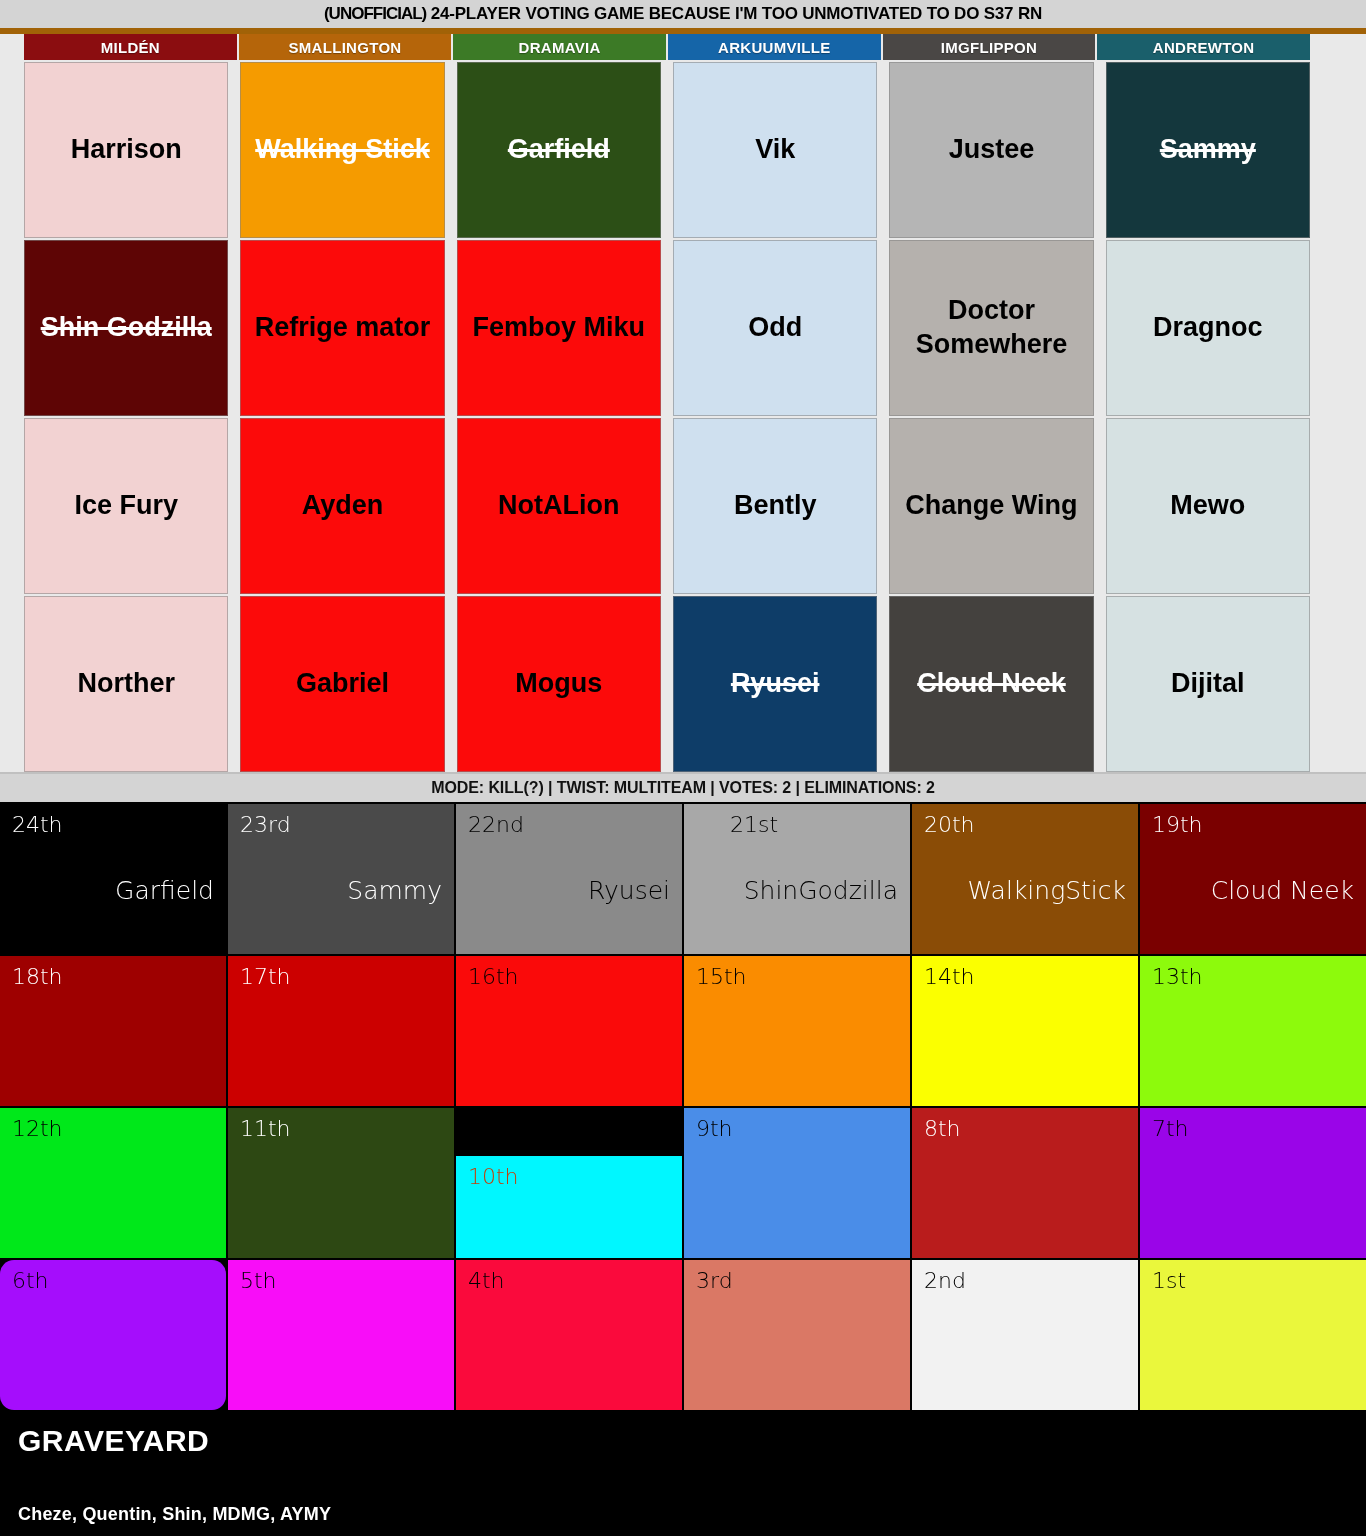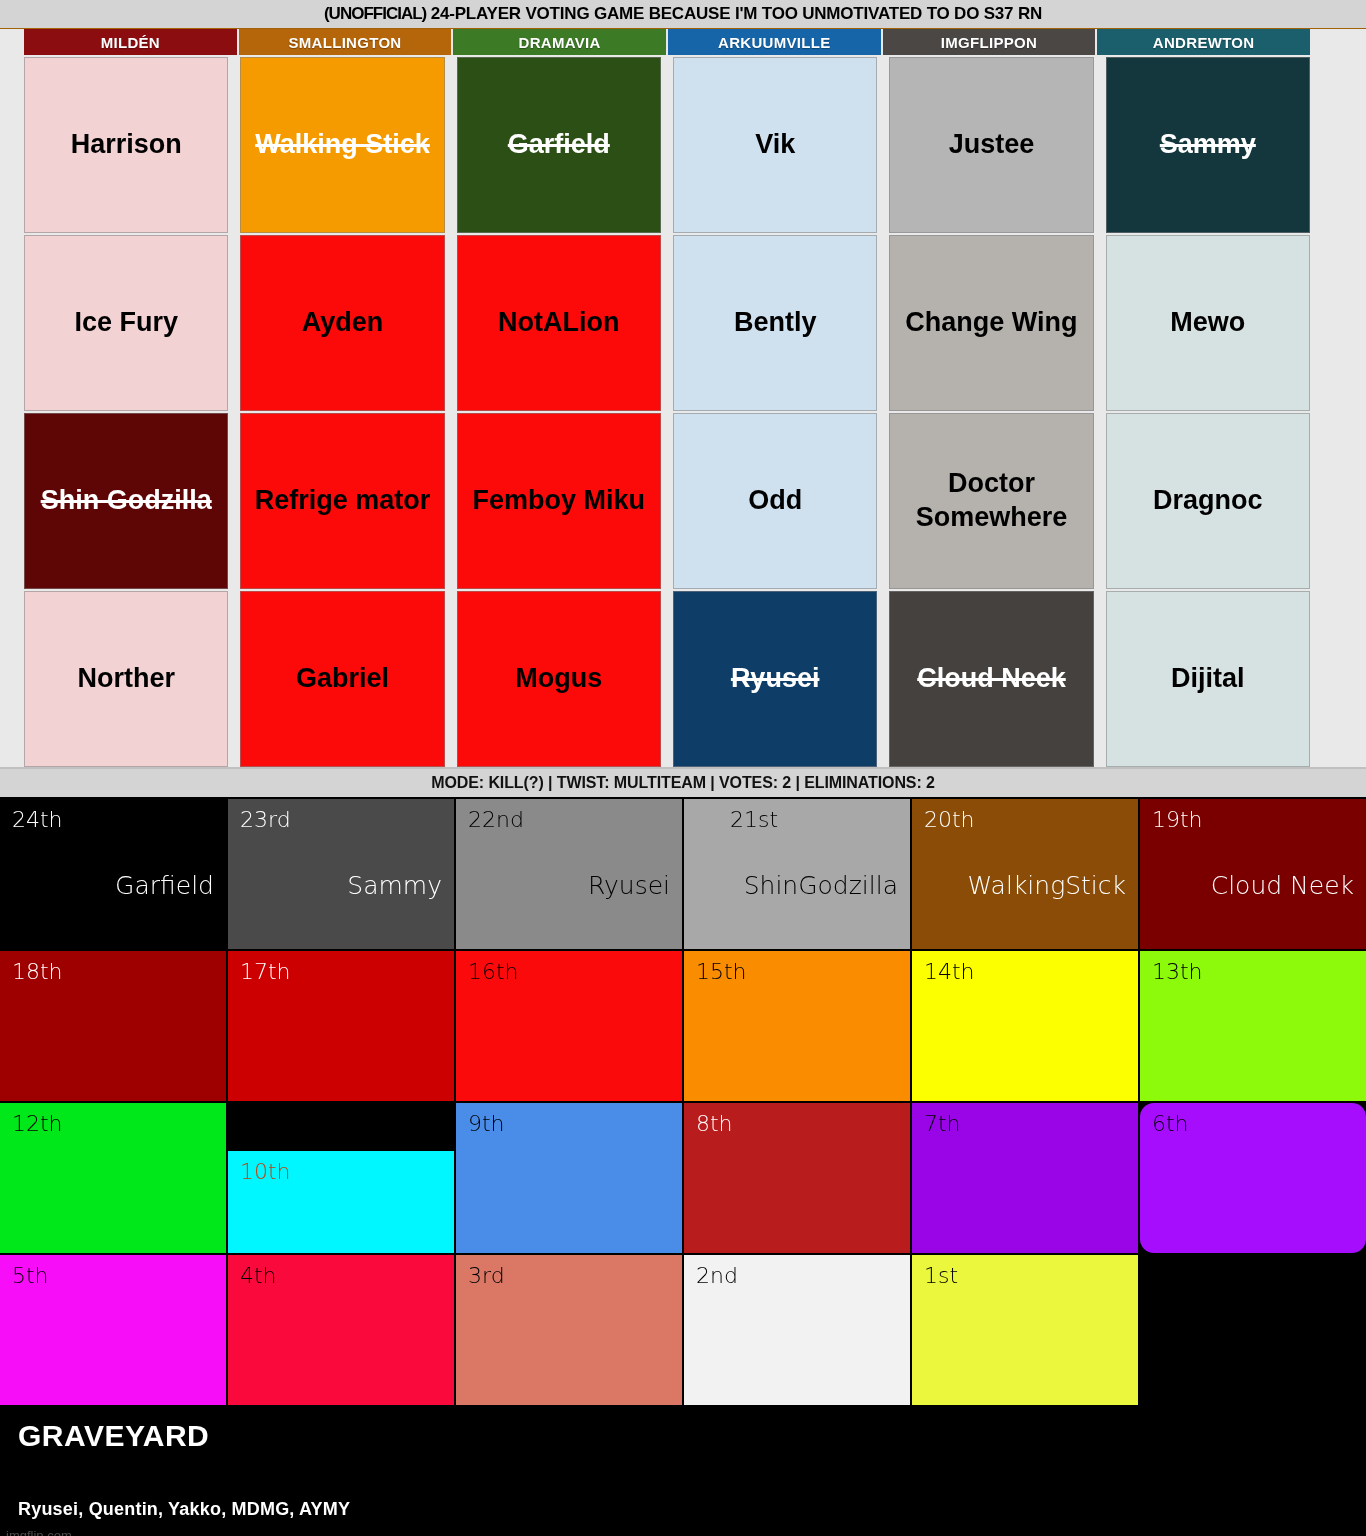--- a/index.html
+++ b/index.html
@@ -14,21 +14,21 @@
     overflow: hidden;
   }
 
   
   .titlebar {
     height: 28px;
     background: #d4d4d4;
     display: flex;
     align-items: center;
     justify-content: center;
-    border-bottom: 1px solid #a16207;
+    border-bottom: 6px solid #a16207;
   }
   .titlebar-text {
     font-size: 17px;
     font-weight: bold;
     color: #000;
     letter-spacing: -0.2px;
     white-space: nowrap;
   }
   .titlebar-text .unofficial {
     font-weight: bold;
@@ -207,57 +207,57 @@
             <span class="nm">Vik</span>
           </div>
           <div class="player-cell" style="background: rgb(181, 181, 181); color: rgb(0, 0, 0);">
             <span class="nm">Justee</span>
           </div>
           <div class="player-cell elim" style="background: rgb(20, 55, 61); color: rgb(255, 255, 255);">
             <span class="nm">Sammy</span>
           </div>
         </div>
         <div class="player-row">
+          <div class="player-cell elim" style="background: rgb(94, 5, 5); color: rgb(255, 255, 255);">
+            <span class="nm">Shin Godzilla</span>
+          </div>
+          <div class="player-cell" style="background: rgb(252, 10, 10); color: rgb(0, 0, 0);">
+            <span class="nm">Refrige mator</span>
+          </div>
+          <div class="player-cell" style="background: rgb(252, 10, 10); color: rgb(0, 0, 0);">
+            <span class="nm">Femboy Miku</span>
+          </div>
+          <div class="player-cell" style="background: rgb(207, 224, 239); color: rgb(0, 0, 0);">
+            <span class="nm">Odd</span>
+          </div>
+          <div class="player-cell" style="background: rgb(181, 177, 173); color: rgb(0, 0, 0);">
+            <span class="nm">Doctor Somewhere</span>
+          </div>
+          <div class="player-cell" style="background: rgb(214, 225, 226); color: rgb(0, 0, 0);">
+            <span class="nm">Dragnoc</span>
+          </div>
+        </div>
+        <div class="player-row">
           <div class="player-cell" style="background: rgb(242, 210, 210); color: rgb(0, 0, 0);">
             <span class="nm">Ice Fury</span>
           </div>
           <div class="player-cell" style="background: rgb(252, 10, 10); color: rgb(0, 0, 0);">
             <span class="nm">Ayden</span>
           </div>
           <div class="player-cell" style="background: rgb(252, 10, 10); color: rgb(0, 0, 0);">
             <span class="nm">NotALion</span>
           </div>
           <div class="player-cell" style="background: rgb(207, 224, 239); color: rgb(0, 0, 0);">
             <span class="nm">Bently</span>
           </div>
           <div class="player-cell" style="background: rgb(181, 177, 173); color: rgb(0, 0, 0);">
             <span class="nm">Change Wing</span>
           </div>
           <div class="player-cell" style="background: rgb(214, 225, 226); color: rgb(0, 0, 0);">
             <span class="nm">Mewo</span>
-          </div>
-        </div>
-        <div class="player-row">
-          <div class="player-cell elim" style="background: rgb(94, 5, 5); color: rgb(255, 255, 255);">
-            <span class="nm">Shin Godzilla</span>
-          </div>
-          <div class="player-cell" style="background: rgb(252, 10, 10); color: rgb(0, 0, 0);">
-            <span class="nm">Refrige mator</span>
-          </div>
-          <div class="player-cell" style="background: rgb(252, 10, 10); color: rgb(0, 0, 0);">
-            <span class="nm">Femboy Miku</span>
-          </div>
-          <div class="player-cell" style="background: rgb(207, 224, 239); color: rgb(0, 0, 0);">
-            <span class="nm">Odd</span>
-          </div>
-          <div class="player-cell" style="background: rgb(181, 177, 173); color: rgb(0, 0, 0);">
-            <span class="nm">Doctor Somewhere</span>
-          </div>
-          <div class="player-cell" style="background: rgb(214, 225, 226); color: rgb(0, 0, 0);">
-            <span class="nm">Dragnoc</span>
           </div>
         </div>
         <div class="player-row">
           <div class="player-cell" style="background: rgb(242, 210, 210); color: rgb(0, 0, 0);">
             <span class="nm">Norther</span>
           </div>
           <div class="player-cell" style="background: rgb(252, 10, 10); color: rgb(0, 0, 0);">
             <span class="nm">Gabriel</span>
           </div>
           <div class="player-cell" style="background: rgb(252, 10, 10); color: rgb(0, 0, 0);">
@@ -327,20 +327,24 @@
       <span class="rank-name"></span>
     </div>
     <div class="rank-cell" style="background: rgb(141, 250, 12); color: rgb(0, 0, 0);">
       <span class="rank-place">13th</span>
       <span class="rank-name"></span>
     </div>
     <div class="rank-cell" style="background: rgb(0, 232, 26); color: rgb(0, 0, 0);">
       <span class="rank-place">12th</span>
       <span class="rank-name"></span>
     </div>
+    <div class="rank-cell" style="background: rgb(45, 72, 19); color: rgb(255, 255, 255);">
+      <span class="rank-place">11th</span>
+      <span class="rank-name"></span>
+    </div>
     <div class="rank-cell" style="background: rgb(0, 247, 255); color: #c2410c; margin-top: 48px;">
       <span class="rank-place">10th</span>
       <span class="rank-name"></span>
     </div>
     <div class="rank-cell" style="background: rgb(74, 141, 232); color: rgb(0, 0, 0);">
       <span class="rank-place">9th</span>
       <span class="rank-name"></span>
     </div>
     <div class="rank-cell" style="background: #b91c1c; color: rgb(255, 255, 255);">
       <span class="rank-place">8th</span>
@@ -371,15 +375,15 @@
       <span class="rank-name"></span>
     </div>
     <div class="rank-cell" style="background: rgb(234, 247, 60); color: rgb(0, 0, 0);">
       <span class="rank-place">1st</span>
       <span class="rank-name"></span>
     </div>
   </div>
 
 <div class="graveyard">
   <div class="graveyard-title">GRAVEYARD</div>
-  <div class="graveyard-list">Ryusei, Quentin, Yakko, MDMG, AYMY</div>
+  <div class="graveyard-list">Cheze, Quentin, Shin, MDMG, AYMY</div>
   <div class="watermark">imgflip.com</div>
 </div>
 
 </body></html>

